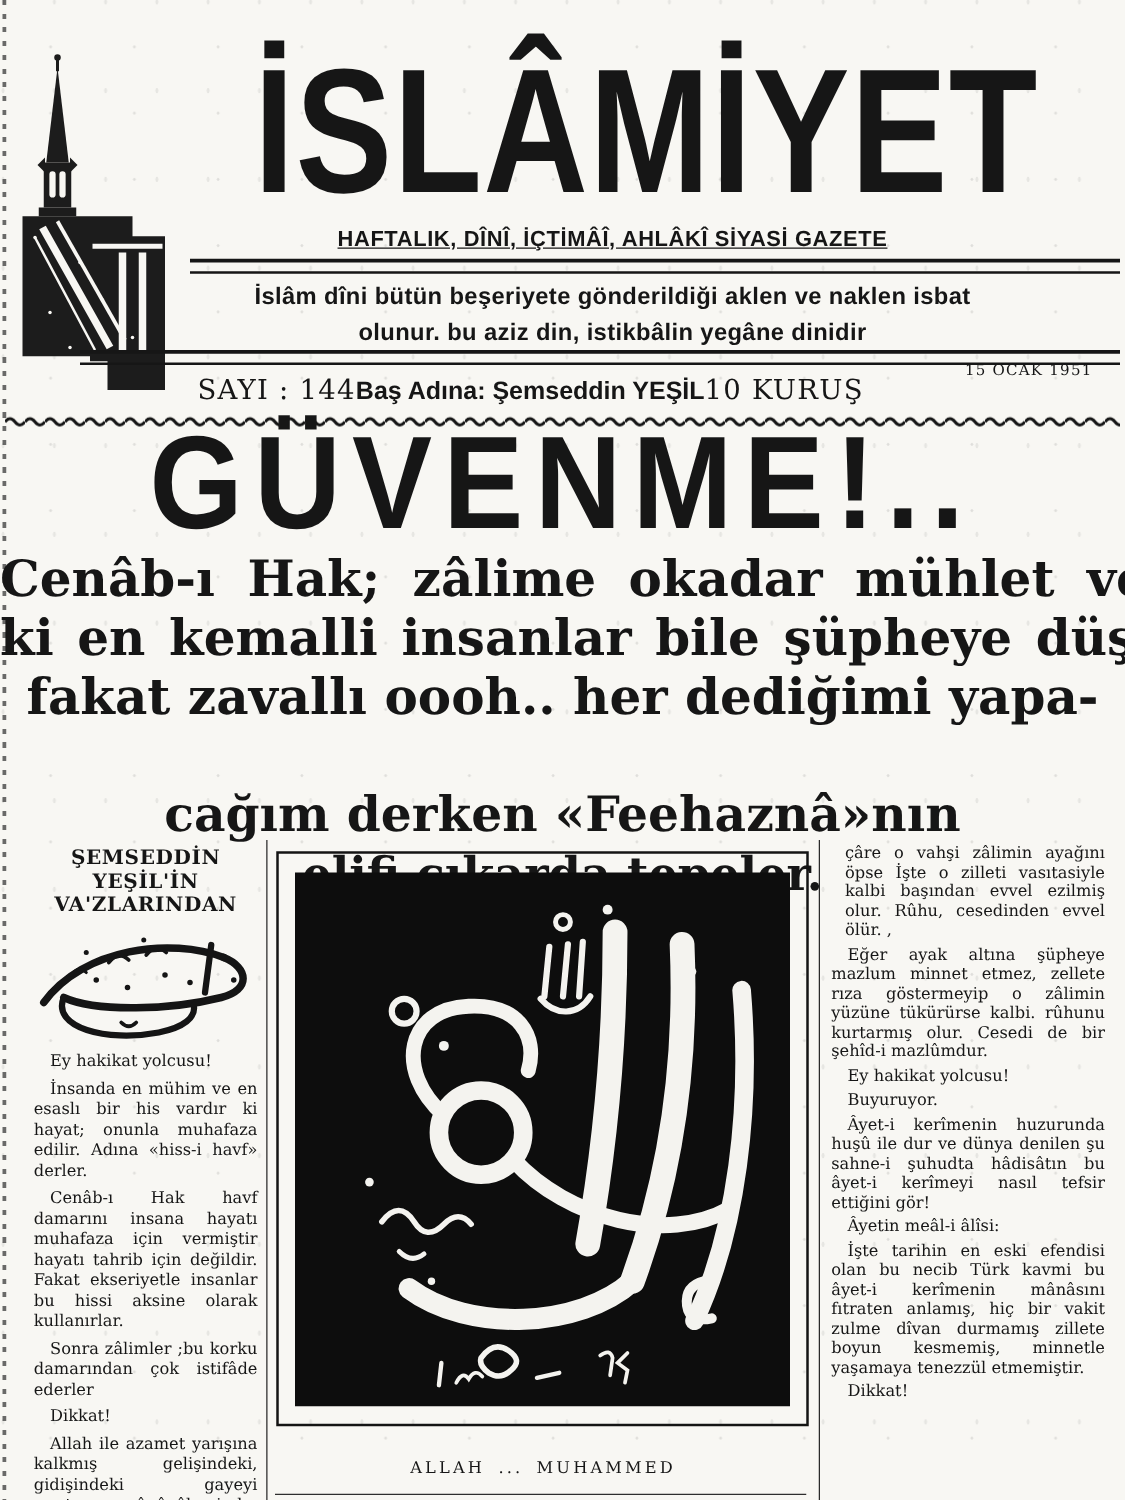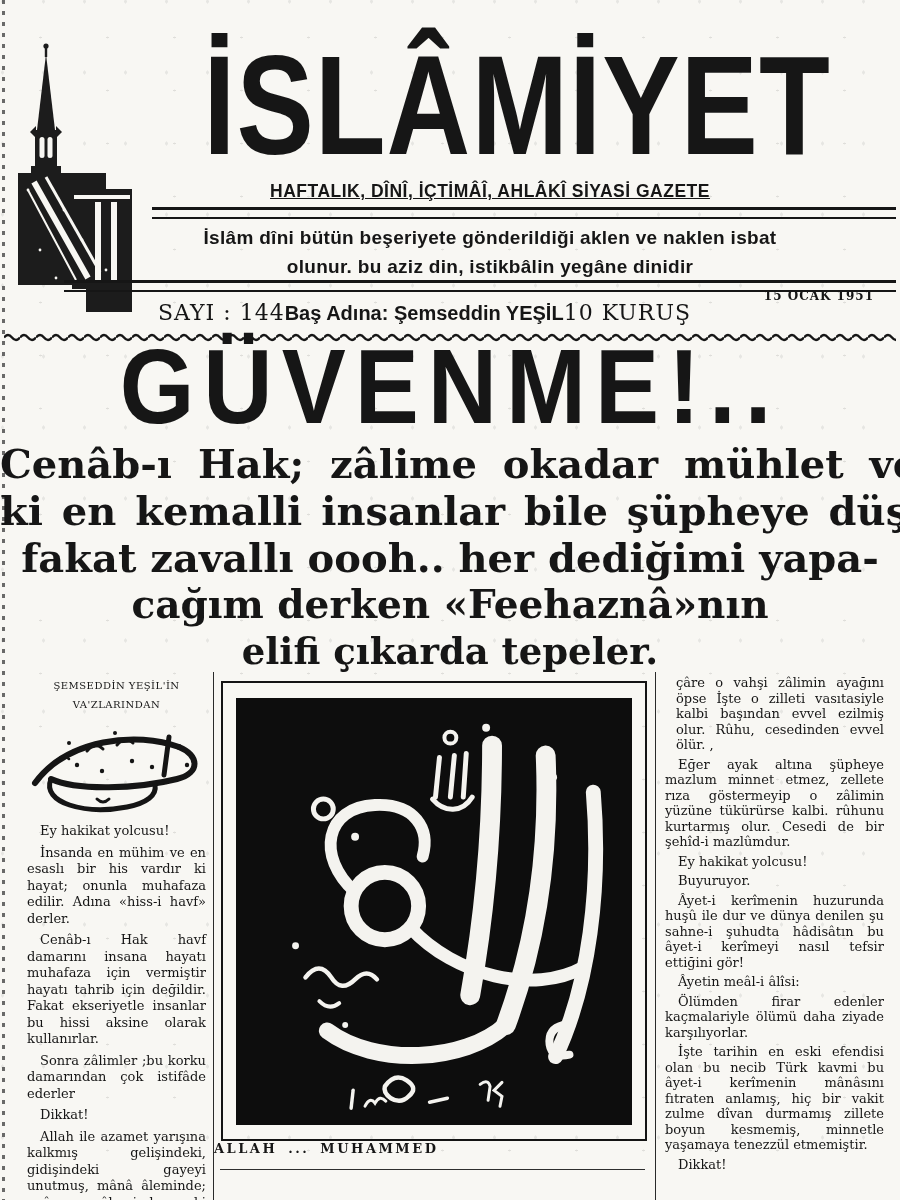--- a/index.html
+++ b/index.html
@@ -20,51 +20,51 @@
   .title{position:absolute;left:140px;right:6px;top:34px;text-align:center;
     font-family:"Liberation Sans",sans-serif;font-weight:700;font-size:116px;line-height:1;
     letter-spacing:1px;transform:scaleY(1.22);transform-origin:top center;white-space:nowrap;}
   .subtitle{position:absolute;left:140px;right:60px;top:181px;text-align:center;
     font-family:"Liberation Sans",sans-serif;font-weight:700;font-size:17.5px;letter-spacing:.5px;text-decoration:underline;}
   .rule{position:absolute;height:7px;border-top:3px solid #161616;border-bottom:2px solid #161616;}
   .rule-a{left:152px;right:4px;top:207px;}
   .rule-b{left:64px;right:4px;top:280px;}
   .motto{position:absolute;left:120px;right:40px;top:223px;text-align:center;
     font-family:"Liberation Sans",sans-serif;font-weight:700;font-size:19px;line-height:29px;letter-spacing:.3px;}
-  .date{position:absolute;right:26px;top:289px;font-weight:700;font-size:12px;letter-spacing:1px;}
+  .date{position:absolute;right:26px;top:289px;font-weight:400;font-size:12px;letter-spacing:1px;}
   .issue-row{position:absolute;left:146px;right:8px;top:300px;display:flex;
     justify-content:flex-start;align-items:baseline;padding:0 12px;}
   .issue-no,.price{font-size:22px;letter-spacing:1px;}
   .editor{font-family:"Liberation Sans",sans-serif;font-weight:700;font-size:20px;}
   .wavy{position:absolute;left:4px;top:331px;}
   
   .headline{position:absolute;left:0;right:0;top:334px;text-align:center;margin:0;
     font-family:"Liberation Sans",sans-serif;font-weight:700;font-size:96px;line-height:1;
     letter-spacing:9px;transform:scaleY(1.1);transform-origin:top center;white-space:nowrap;}
   .deck{position:absolute;left:0;right:0;top:440px;text-align:center;}
   .deck div{font-weight:700;font-size:40px;line-height:47px;white-space:nowrap;}
   .deck div:nth-child(1){word-spacing:12px;}
   .deck div:nth-child(2){word-spacing:5px;}
-  .deck div:nth-child(4){font-size:39px;}
+  .deck div:nth-child(4){font-size:39px;margin-top:48px;}
   .deck div:nth-child(5){font-size:37px;}
   
   .columns{position:absolute;left:0;right:0;top:672px;bottom:0;display:flex;}
   .col-left{width:214px;border-right:1.5px solid #2a2a2a;padding:4px 7px 0 27px;box-sizing:border-box;}
   .col-center{width:441px;box-sizing:border-box;position:relative;}
   .col-right{flex:1;border-left:1.5px solid #2a2a2a;padding:3px 16px 0 9px;box-sizing:border-box;}
-  .kicker{text-align:center;font-weight:400;font-size:10px;line-height:19px;letter-spacing:.5px;}
+  .kicker{text-align:center;font-weight:700;font-size:16px;line-height:19px;letter-spacing:.5px;}
   .bismillah{display:block;margin:7px auto 2px;}
   .body p{margin:0 0 5px;text-indent:13px;text-align:justify;font-size:13px;line-height:16px;}
   .col-left .body p{line-height:16.5px;}
   .col-right .body p{margin:0 0 4px;line-height:15.5px;}
   .col-right .body p:first-child{text-indent:0;margin-left:11px;}
   .frame{margin:9px 8px 0 7px;height:460px;border:2px solid #141414;padding:15px 13px 14px;box-sizing:border-box;}
   .panel{width:100%;height:100%;background:#0d0d0d;}
   .panel svg{display:block;width:100%;height:100%;}
-  .caption{margin-top:0;font-weight:700;font-size:13px;letter-spacing:2.5px;word-spacing:4px;}
+  .caption{margin-top:26px;text-align:center;font-weight:400;font-size:13px;letter-spacing:2.5px;word-spacing:4px;}
   .caption-rule{margin:13px 10px 0 6px;border-top:1.5px solid #2e2e2e;}
 </style>
 </head>
 <body>
 
 <div class="page">
   <div class="edge-dots"></div>
 
   <header>
     <svg class="mosque" viewBox="0 0 120 282">
@@ -218,21 +218,20 @@
     </div>
 
     <aside class="col-right">
       <div class="body">
           <p>çâre o vahşi zâlimin ayağını öpse İşte o zilleti vasıtasiyle kalbi başından evvel ezilmiş olur. Rûhu, cesedinden evvel ölür. ,</p>
           <p>Eğer ayak altına şüpheye mazlum minnet etmez, zellete rıza göstermeyip o zâlimin yüzüne tükürürse kalbi. rûhunu kurtarmış olur. Cesedi de bir şehîd-i mazlûmdur.</p>
           <p>Ey hakikat yolcusu!</p>
           <p>Buyuruyor.</p>
           <p>Âyet-i kerîmenin huzurunda huşû ile dur ve dünya denilen şu sahne-i şuhudta hâdisâtın bu âyet-i kerîmeyi nasıl tefsir ettiğini gör!</p>
           <p>Âyetin meâl-i âlîsi:</p>
-          <p>Ölümden firar edenler kaçmalariyle ölümü daha ziyade karşılıyorlar.</p>
           <p>İşte tarihin en eski efendisi olan bu necib Türk kavmi bu âyet-i kerîmenin mânâsını fıtraten anlamış, hiç bir vakit zulme dîvan durmamış zillete boyun kesmemiş, minnetle yaşamaya tenezzül etmemiştir.</p>
           <p>Dikkat!</p>
         </div>
 
     </aside>
 
   </section>
 </div>
 
 </body></html>

